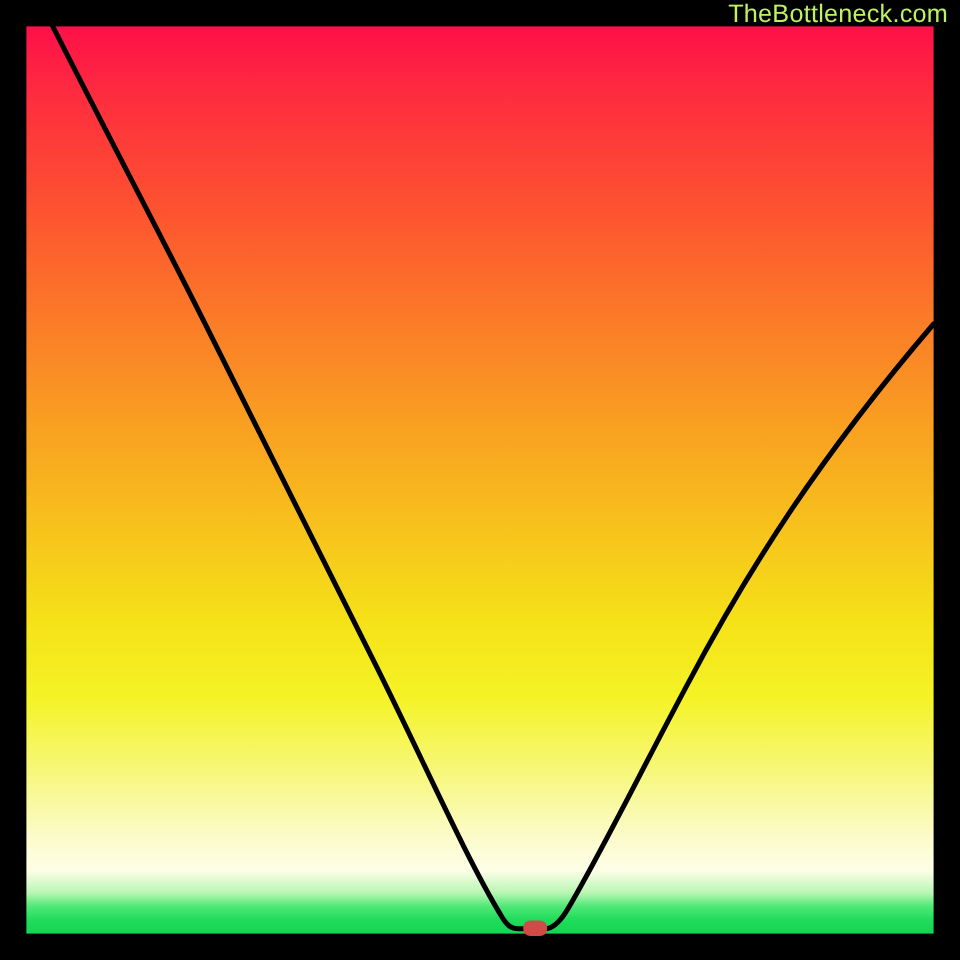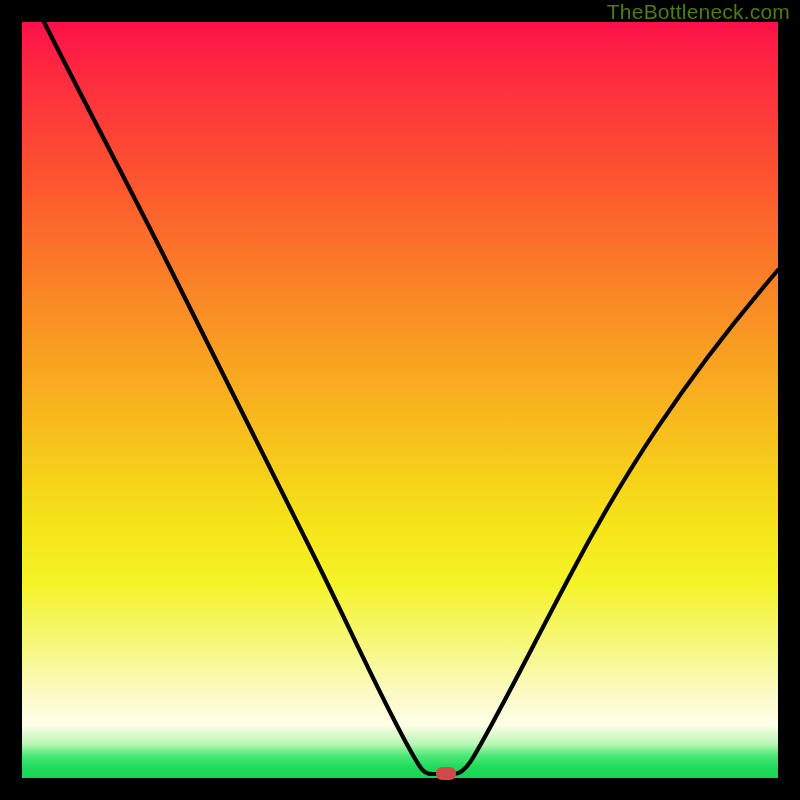--- a/index.html
+++ b/index.html
@@ -61,21 +61,21 @@
     stroke-linejoin: round;
   }
   .marker {
     fill: #d24a48;
     stroke: none;
   }
   .watermark {
     position: absolute;
     top: 0px;
     right: 10px;
-    color: #4d7c0f;
+    color: #bef264;
     font-size: 21px;
     font-weight: 500;
     letter-spacing: 0.2px;
   }
 </style>
 </head>
 <body>
 
 <div class="frame">
   <div class="plot">

